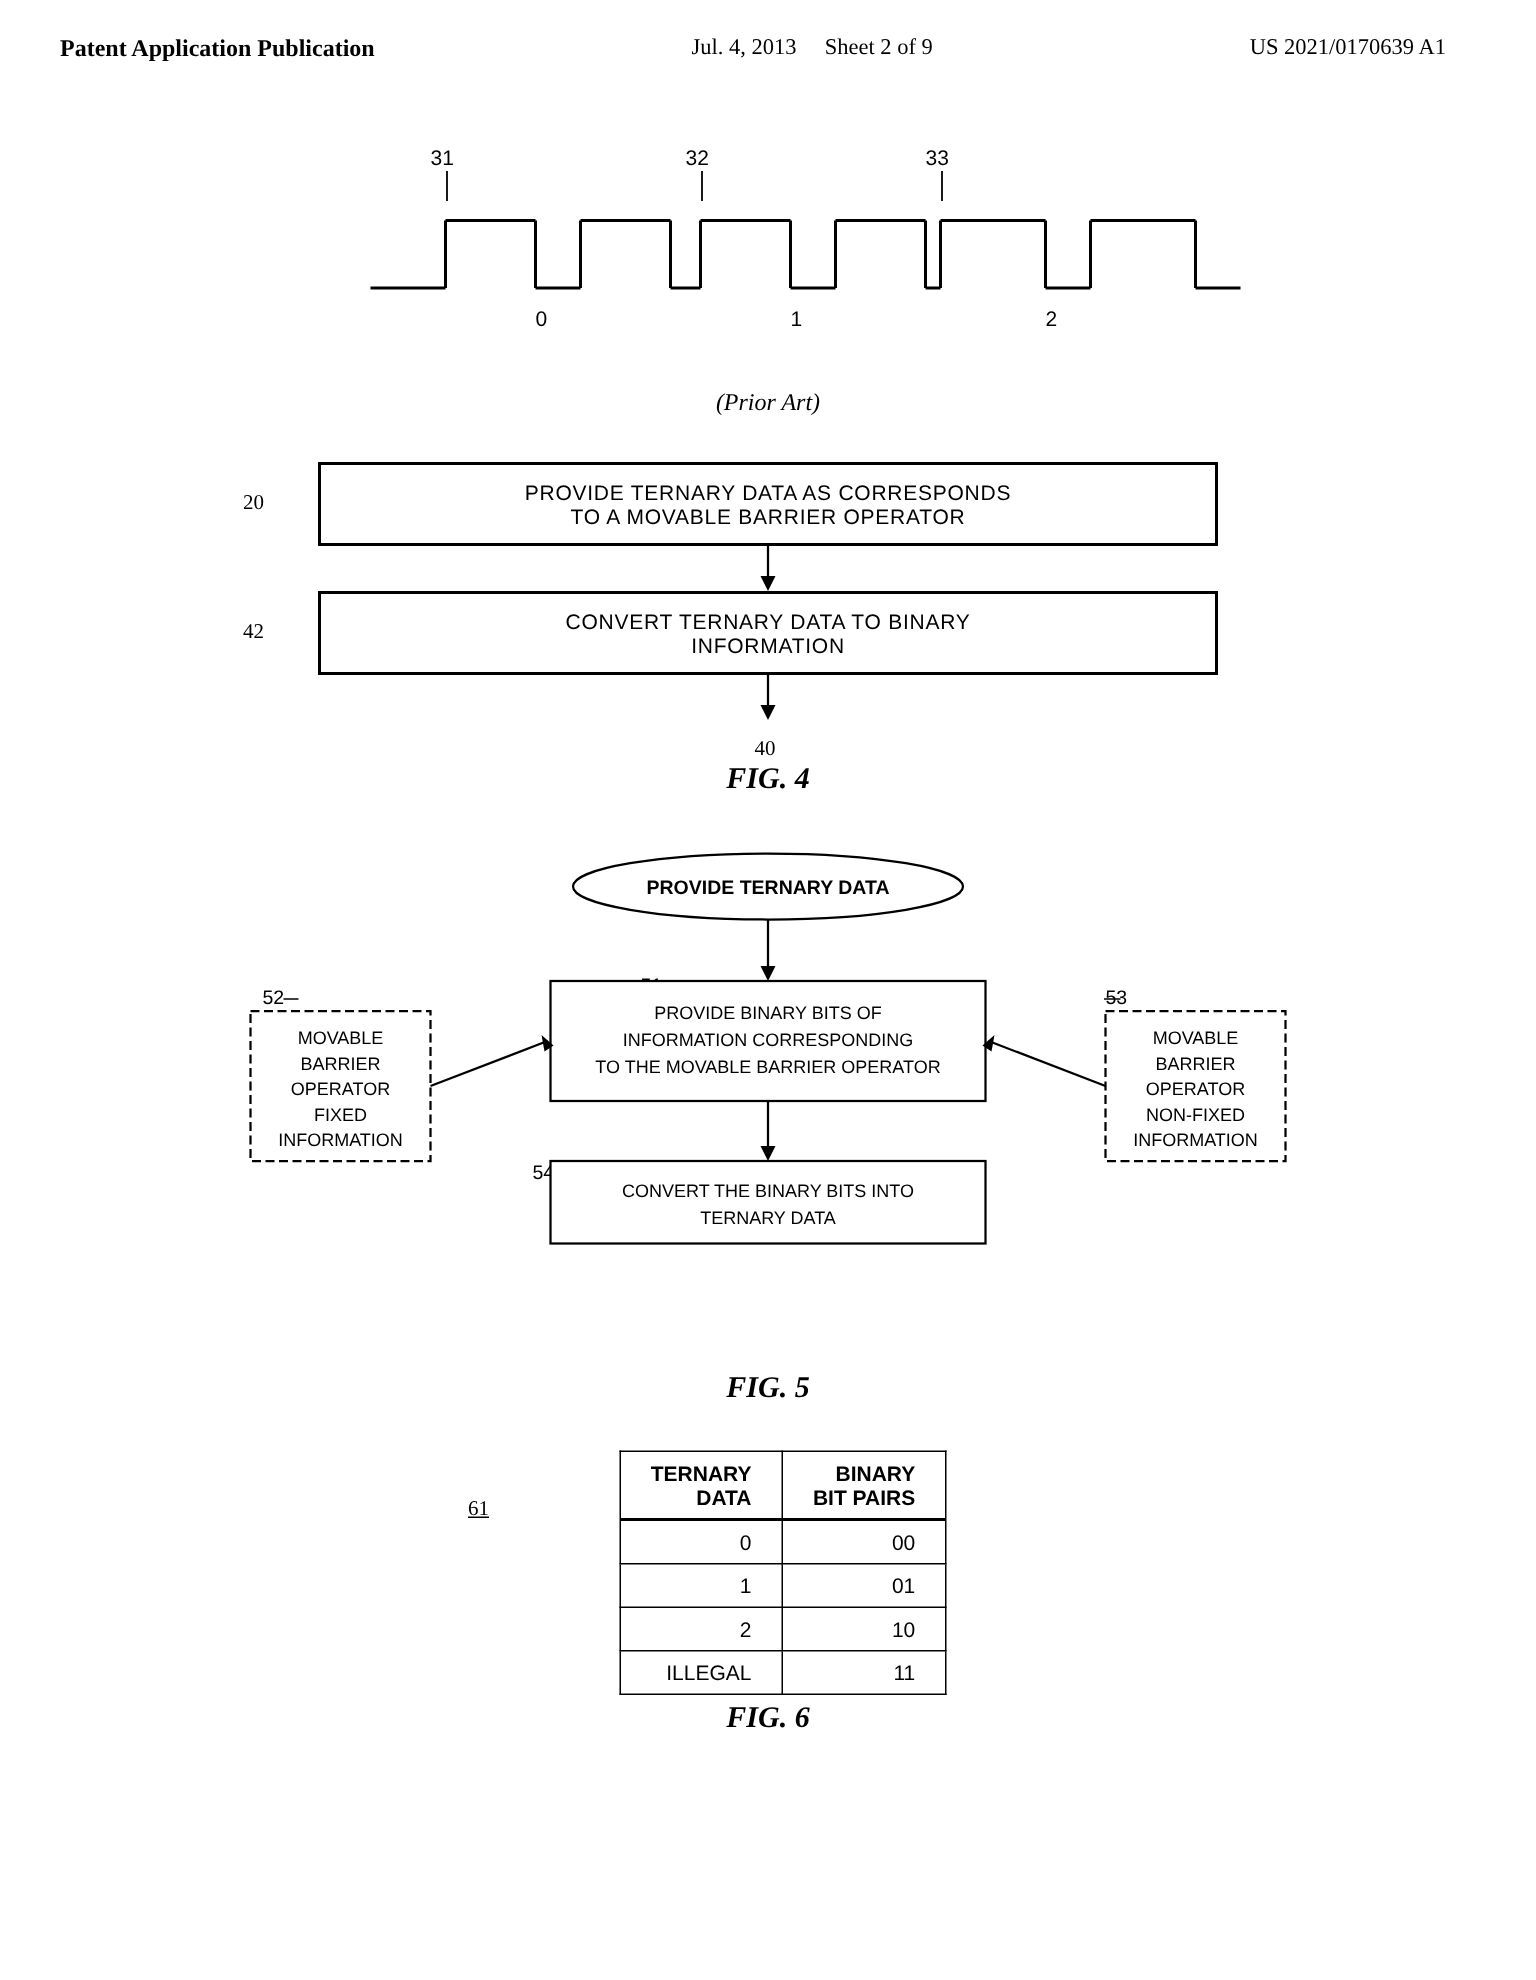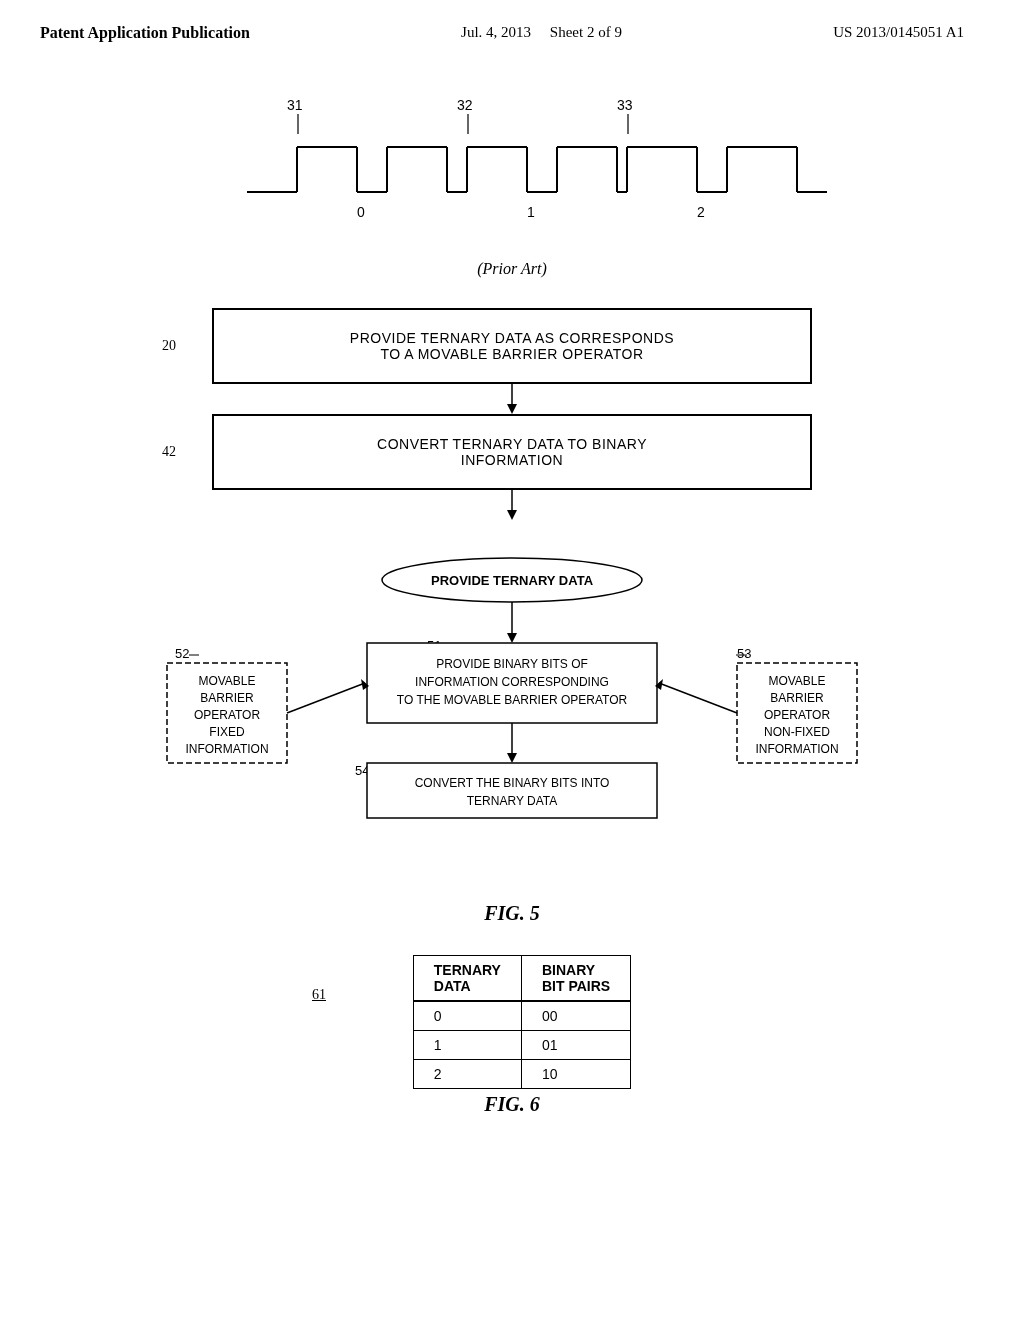--- a/index.html
+++ b/index.html
@@ -61,21 +61,21 @@
       font-size: 16px;
     }
 
     
     .fig4-container {
       margin: 30px auto 0 auto;
       width: 600px;
     }
     .flow-box {
       border: 2px solid #000;
-      padding: 20px 20px;
+      padding: 10px 20px;
       text-align: center;
       font-size: 14px;
       font-family: Arial, sans-serif;
       font-weight: normal;
       letter-spacing: 0.5px;
       position: relative;
       background: #fff;
     }
     .flow-arrow {
       display: flex;
@@ -111,21 +111,21 @@
     }
     .fig6-table {
       border-collapse: collapse;
       margin: 0 auto;
       font-size: 14px;
       font-family: Arial, sans-serif;
     }
     .fig6-table th, .fig6-table td {
       border: 1.5px solid #000;
       padding: 6px 20px;
-      text-align: left;
+      text-align: right;
     }
     .fig6-table th {
       font-weight: bold;
       border-bottom: 2px solid #000;
     }
     .table-label {
       position: relative;
       display: flex;
       align-items: flex-start;
     }
@@ -138,21 +138,21 @@
 </head>
 <body>
 
 <div class="header">
   <div class="header-left">Patent Application Publication</div>
   <div class="header-center">
     <span>Jul. 4, 2013</span>
     &nbsp;&nbsp;&nbsp;
     <span>Sheet 2 of 9</span>
   </div>
-  <div class="header-right">US 2013/0145051 A1</div>
+  <div class="header-right">US 2021/0170639 A1</div>
 </div>
 
 <div class="content">
 
   <div class="fig3-container">
     <svg class="fig3-svg" width="650" height="160">
 
       <text x="100" y="18" font-size="14" font-family="Arial">31</text>
       <line x1="111" y1="22" x2="111" y2="42" stroke="#000" stroke-width="1.2"></line>
       <text x="270" y="18" font-size="14" font-family="Arial">32</text>
@@ -233,20 +233,24 @@
         CONVERT TERNARY DATA TO BINARY<br>INFORMATION
       </div>
     </div>
     <div class="flow-arrow">
       <svg width="20" height="30">
           <line x1="10" y1="0" x2="10" y2="22" stroke="#000" stroke-width="1.5"></line>
           <polygon points="5,20 15,20 10,30" fill="#000"></polygon>
         </svg>
     </div>
 
+    <div class="fig-label" style="margin-top:10px;">
+      <span style="font-size:14px;margin-right:4px;">40</span>
+      <div class="fig-name">FIG. 4</div>
+    </div>
   </div>
 
   <div class="fig5-container">
     <svg width="750" height="340">
 
       <ellipse cx="375" cy="30" rx="130" ry="22" fill="#fff" stroke="#000" stroke-width="1.5"></ellipse>
       <text x="375" y="35" text-anchor="middle" font-size="13" font-family="Arial" font-weight="bold">PROVIDE TERNARY DATA</text>
 
       <line x1="375" y1="52" x2="375" y2="85" stroke="#000" stroke-width="1.5"></line>
       <polygon points="370,83 380,83 375,93" fill="#000"></polygon>
@@ -317,20 +321,24 @@
               <td>00</td>
             </tr>
             <tr>
               <td>1</td>
               <td>01</td>
             </tr>
             <tr>
               <td>2</td>
               <td>10</td>
             </tr>
+            <tr>
+              <td>ILLEGAL</td>
+              <td>11</td>
+            </tr>
           </tbody>
         </table>
       </div>
     </div>
     <div class="fig-label" style="margin-top:4px;">
       <div class="fig-name">FIG. 6</div>
     </div>
   </div>
 
 </div>

